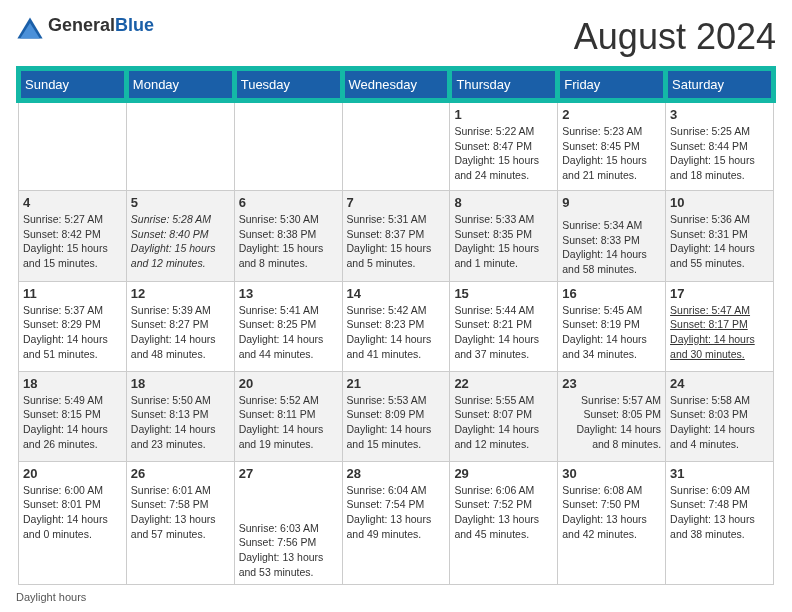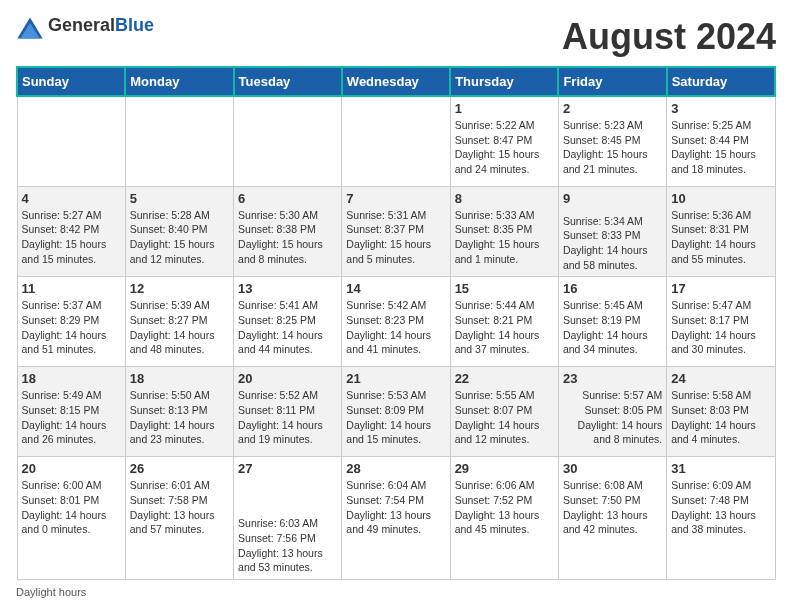--- a/index.html
+++ b/index.html
@@ -35,40 +35,40 @@
     }
     .logo-icon {
       width: 28px;
       height: 28px;
     }
     .title-area {
       text-align: right;
     }
     .main-title {
       font-size: 36px;
-      font-weight: bold;
+      font-weight: normal;
       color: #333;
     }
     .subtitle {
       font-size: 16px;
       color: #555;
     }
     table {
       width: 100%;
       border-collapse: collapse;
       font-size: 11px;
     }
     thead th {
       background-color: #1a5fa8;
       color: #fff;
       padding: 6px 4px;
       text-align: left;
       font-size: 13px;
-      font-weight: bold;
-      border: 2px solid #14b8a6;
+      font-weight: normal;
+      border: 5px solid #14b8a6;
     }
     tbody td {
       border: 1px solid #ccc;
       vertical-align: top;
       padding: 4px;
       height: 90px;
       width: calc(100% / 7);
     }
     tbody tr:nth-child(even) td {
       background-color: #f2f2f2;
@@ -159,21 +159,21 @@
       <tr>
         <td>
           <span class="day-num">4</span>
           <div class="day-info" style="white-space: pre-line;">Sunrise: 5:27 AM
 Sunset: 8:42 PM
 Daylight: 15 hours
 and 15 minutes.</div>
         </td>
         <td>
           <span class="day-num">5</span>
-          <div class="day-info" style="white-space: pre-line;">Sunrise: 5:28 AM
+          <div class="day-info" style="white-space: pre-line; font-style: italic;">Sunrise: 5:28 AM
 Sunset: 8:40 PM
 Daylight: 15 hours
 and 12 minutes.</div>
         </td>
         <td>
           <span class="day-num">6</span>
           <div class="day-info" style="white-space: pre-line;">Sunrise: 5:30 AM
 Sunset: 8:38 PM
 Daylight: 15 hours
 and 8 minutes.</div>
@@ -245,21 +245,21 @@
         </td>
         <td>
           <span class="day-num">16</span>
           <div class="day-info" style="white-space: pre-line;">Sunrise: 5:45 AM
 Sunset: 8:19 PM
 Daylight: 14 hours
 and 34 minutes.</div>
         </td>
         <td>
           <span class="day-num">17</span>
-          <div class="day-info" style="white-space: pre-line;">Sunrise: 5:47 AM
+          <div class="day-info" style="white-space: pre-line; text-decoration: underline;">Sunrise: 5:47 AM
 Sunset: 8:17 PM
 Daylight: 14 hours
 and 30 minutes.</div>
         </td>
       </tr>
       <tr>
         <td>
           <span class="day-num">18</span>
           <div class="day-info" style="white-space: pre-line;">Sunrise: 5:49 AM
 Sunset: 8:15 PM

